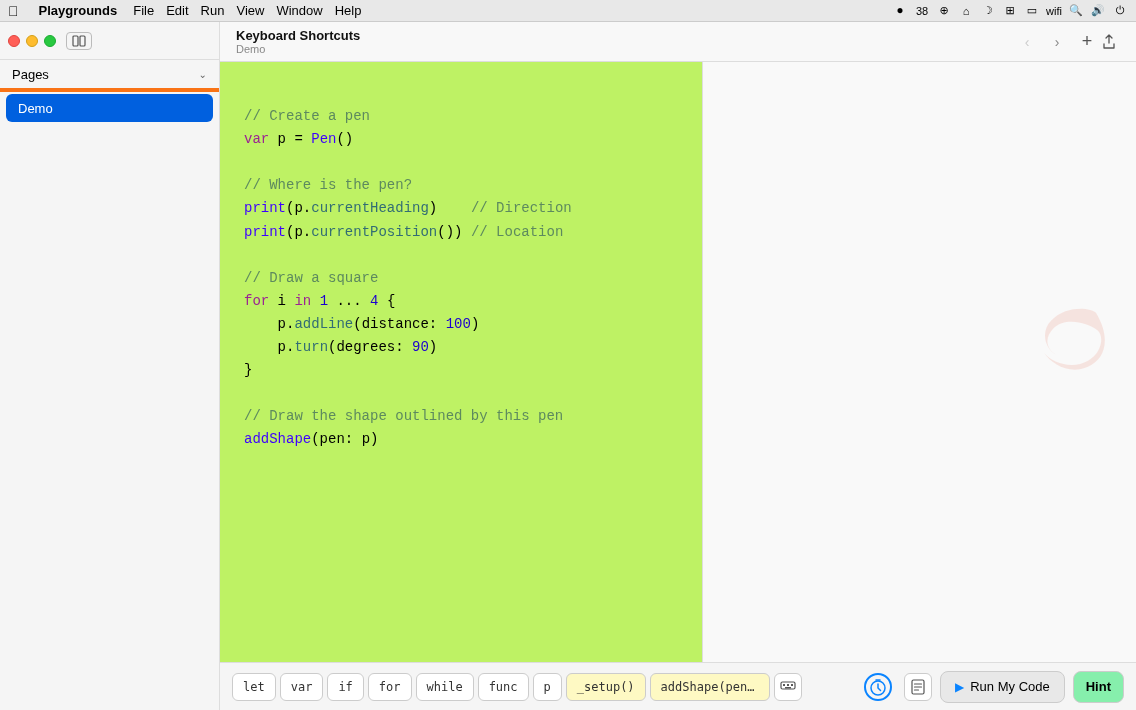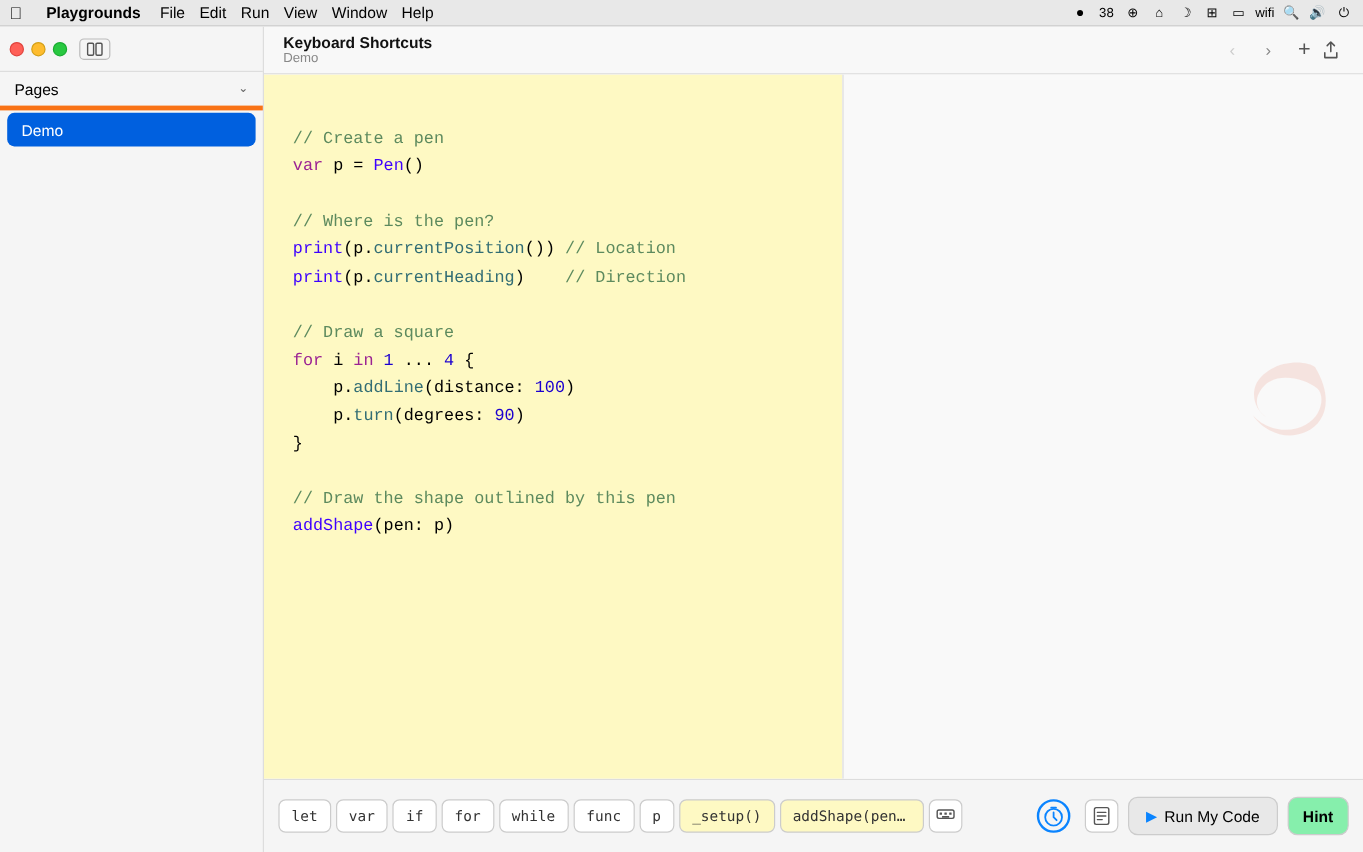--- a/index.html
+++ b/index.html
@@ -201,21 +201,21 @@
       display: flex;
       overflow: hidden;
     }
     .code-editor {
       flex: 1;
       padding: 20px 24px;
       font-family: 'SF Mono', 'Menlo', 'Monaco', 'Courier New', monospace;
       font-size: 14px;
       line-height: 1.65;
       overflow-y: auto;
-      background: #fef9c3;
+      background: #bef264;
     }
     .code-line {
       white-space: pre;
       display: block;
     }
     .code-line.empty {
       height: 1.65em;
     }
     
     .c-comment { color: #5d8a5e; }
@@ -238,21 +238,21 @@
     .right-panel-icons {
       position: absolute;
       top: 8px;
       right: 8px;
       display: flex;
       gap: 8px;
     }
 
     
     .bottom-toolbar {
-      height: 61px;
+      height: 48px;
       background: #f5f5f5;
       border-top: 1px solid #ddd;
       display: flex;
       align-items: center;
       padding: 0 0 0 0;
       flex-shrink: 0;
     }
     .keyword-buttons {
       display: flex;
       gap: 4px;
@@ -435,22 +435,22 @@
       </div>
 
       <div class="code-area">
 
         <div class="code-editor" style="position:relative; width:455px; flex-shrink:0;">
           <div class="code-line empty"></div>
           <div class="code-line"><span class="c-comment">// Create a pen</span></div>
           <div class="code-line"><span class="c-keyword">var</span><span class="c-var"> p = </span><span class="c-function">Pen</span><span class="c-var">()</span></div>
           <div class="code-line empty"></div>
           <div class="code-line"><span class="c-comment">// Where is the pen?</span></div>
+          <div class="code-line"><span class="c-function">print</span><span class="c-var">(p.</span><span class="c-method">currentHeading</span><span class="c-var">)    </span><span class="c-comment">// Direction</span></div>
           <div class="code-line"><span class="c-function">print</span><span class="c-var">(p.</span><span class="c-method">currentPosition</span><span class="c-var">()) </span><span class="c-comment">// Location</span></div>
-          <div class="code-line"><span class="c-function">print</span><span class="c-var">(p.</span><span class="c-method">currentHeading</span><span class="c-var">)    </span><span class="c-comment">// Direction</span></div>
           <div class="code-line empty"></div>
           <div class="code-line"><span class="c-comment">// Draw a square</span></div>
           <div class="code-line"><span class="c-keyword">for</span><span class="c-var"> i </span><span class="c-keyword">in</span><span class="c-var"> </span><span class="c-number">1</span><span class="c-var"> ... </span><span class="c-number">4</span><span class="c-var"> {</span></div>
           <div class="code-line"><span class="c-var">    p.</span><span class="c-method">addLine</span><span class="c-var">(distance: </span><span class="c-number">100</span><span class="c-var">)</span></div>
           <div class="code-line"><span class="c-var">    p.</span><span class="c-method">turn</span><span class="c-var">(degrees: </span><span class="c-number">90</span><span class="c-var">)</span></div>
           <div class="code-line"><span class="c-var">}</span></div>
           <div class="code-line empty"></div>
           <div class="code-line"><span class="c-comment">// Draw the shape outlined by this pen</span></div>
           <div class="code-line"><span class="c-function">addShape</span><span class="c-var">(pen: p)</span></div>
         </div>

